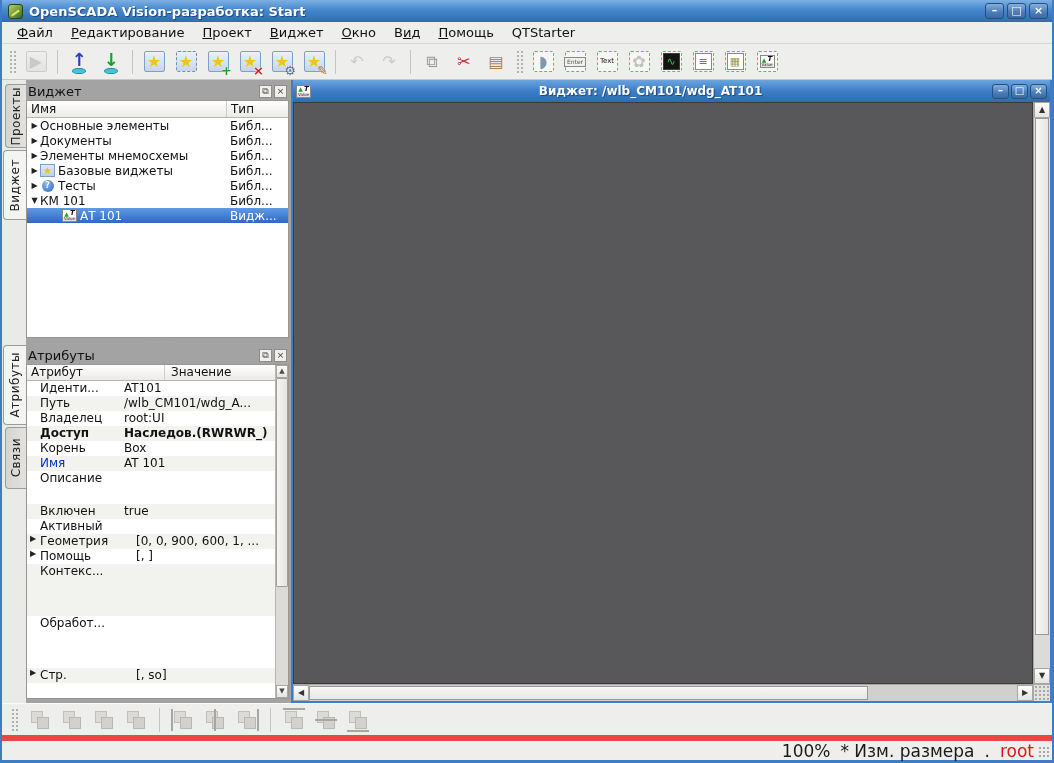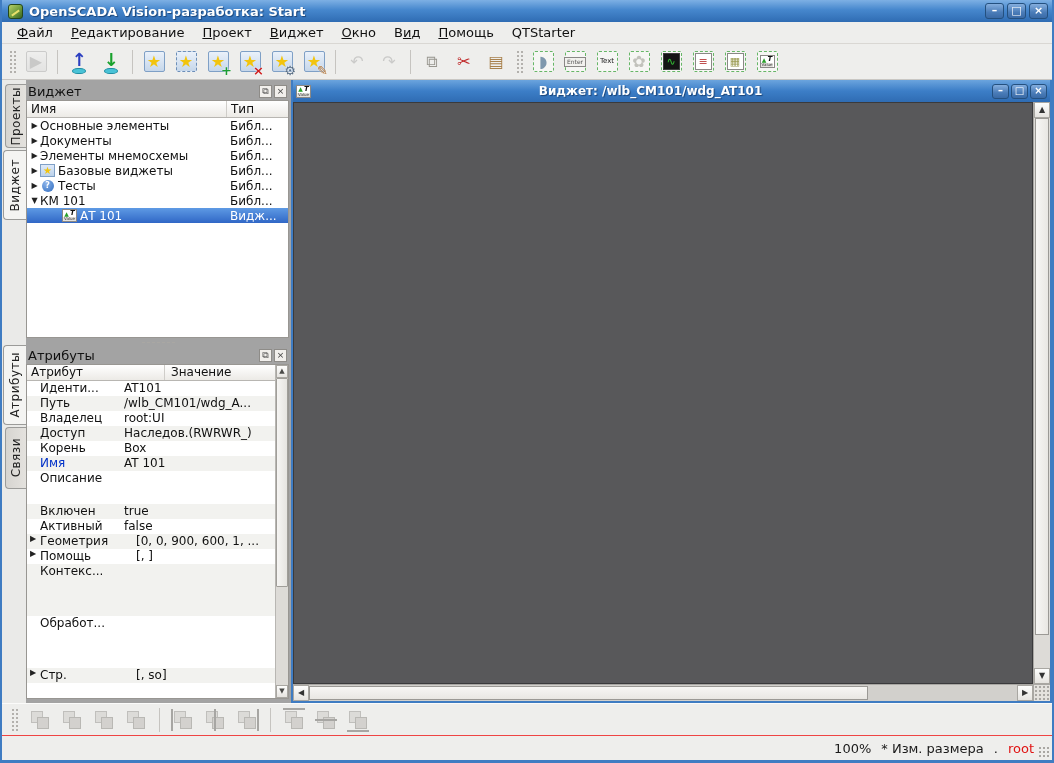--- a/index.html
+++ b/index.html
@@ -165,22 +165,22 @@
   .bico .bar { position:absolute; background:#6e6c68; }
   .bar.left { left:1px; top:2px; bottom:2px; width:2px; }
   .bar.right { right:1px; top:2px; bottom:2px; width:2px; }
   .bar.top { top:1px; left:2px; right:2px; height:2px; }
   .bar.bottom { bottom:1px; left:2px; right:2px; height:2px; }
   .bar.hcenter { left:12px; top:2px; bottom:2px; width:2px; }
   .bar.vcenter { top:12px; left:2px; right:2px; height:2px; }
 
   
   .statusbar { height:25px; flex:0 0 25px; display:flex; align-items:center; justify-content:flex-end;
-    gap:10px; padding:0 18px 0 6px; background:#eeeeec; border-top:1px solid #ef4444;
-    font-size:13px; color:#1a1a1a; position:relative; }
+    gap:10px; padding:0 18px 0 6px; background:#eeeeec; border-top:6px solid #ef4444;
+    font-size:17px; color:#1a1a1a; position:relative; }
   .statusbar .user { color:#e01414; }
   .grip { position:absolute; right:2px; bottom:2px; width:12px; height:12px;
     background-image:radial-gradient(#a9a7a3 1px, transparent 1.2px); background-size:4px 4px; }
 </style>
 </head>
 <body>
 
 <div class="win">
 
   <div class="titlebar">
@@ -441,41 +441,41 @@
               <div class="av">AT101</div>
             </div>
             <div class="arow" style="height: 15px;">
               <div class="an">Путь</div>
               <div class="av">/wlb_CM101/wdg_A...</div>
             </div>
             <div class="arow" style="height: 15px;">
               <div class="an">Владелец</div>
               <div class="av">root:UI</div>
             </div>
-            <div class="arow" style="height: 15px;">
+            <div class="arow" style="height: 15px; font-weight: bold;">
               <div class="an">Доступ</div>
               <div class="av">Наследов.(RWRWR_)</div>
             </div>
             <div class="arow" style="height: 15px;">
               <div class="an">Корень</div>
               <div class="av">Box</div>
             </div>
             <div class="arow" style="height: 15px;">
               <div class="an hl">Имя</div>
               <div class="av">AT 101</div>
             </div>
             <div class="arow" style="height: 33px;">
               <div class="an">Описание</div>
               <div class="av"></div>
             </div>
             <div class="arow" style="height: 15px;">
               <div class="an">Включен</div>
               <div class="av">true</div>
             </div>
-            <div class="arow" style="height: 15px;">
+            <div class="arow" style="height: 15px; flex-direction: column;">
               <div class="an">Активный</div>
               <div class="av">false</div>
             </div>
             <div class="arow hasarrow" style="height: 15px;">
               <span class="aarrow">▶</span>
               <div class="an">Геометрия</div>
               <div class="av">[0, 0, 900, 600, 1, ...</div>
             </div>
             <div class="arow hasarrow" style="height: 15px;">
               <span class="aarrow">▶</span>

